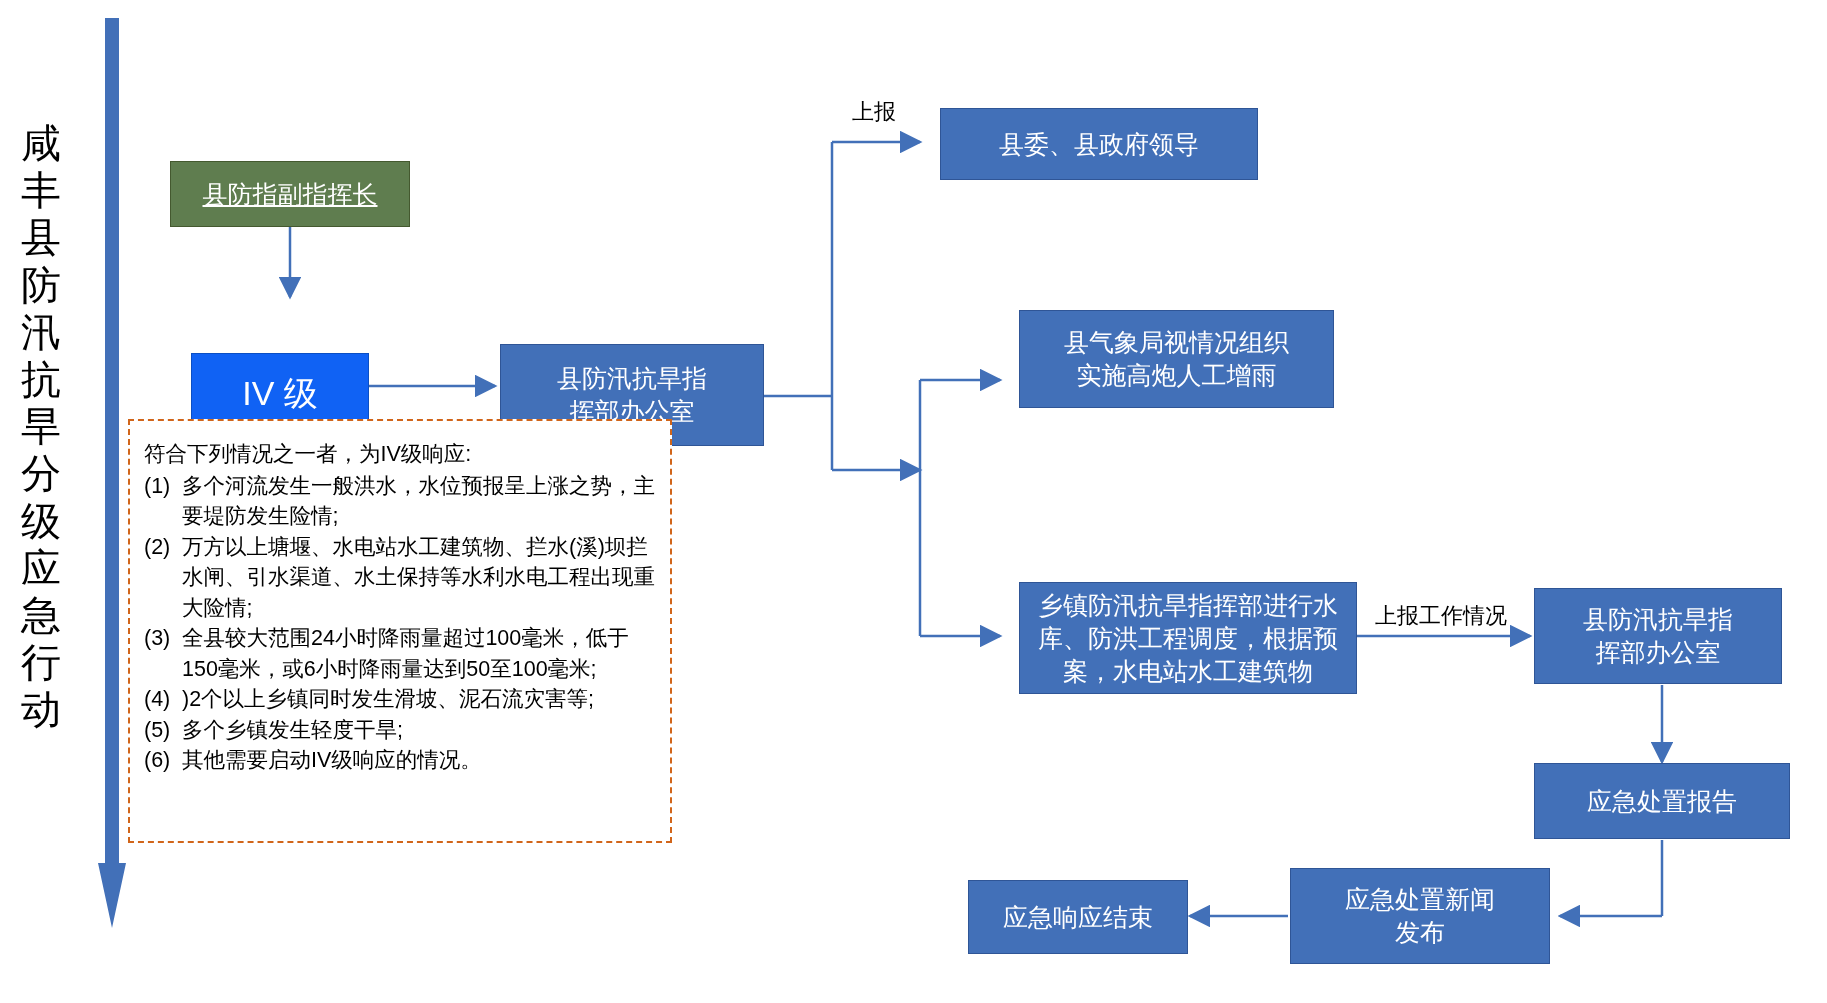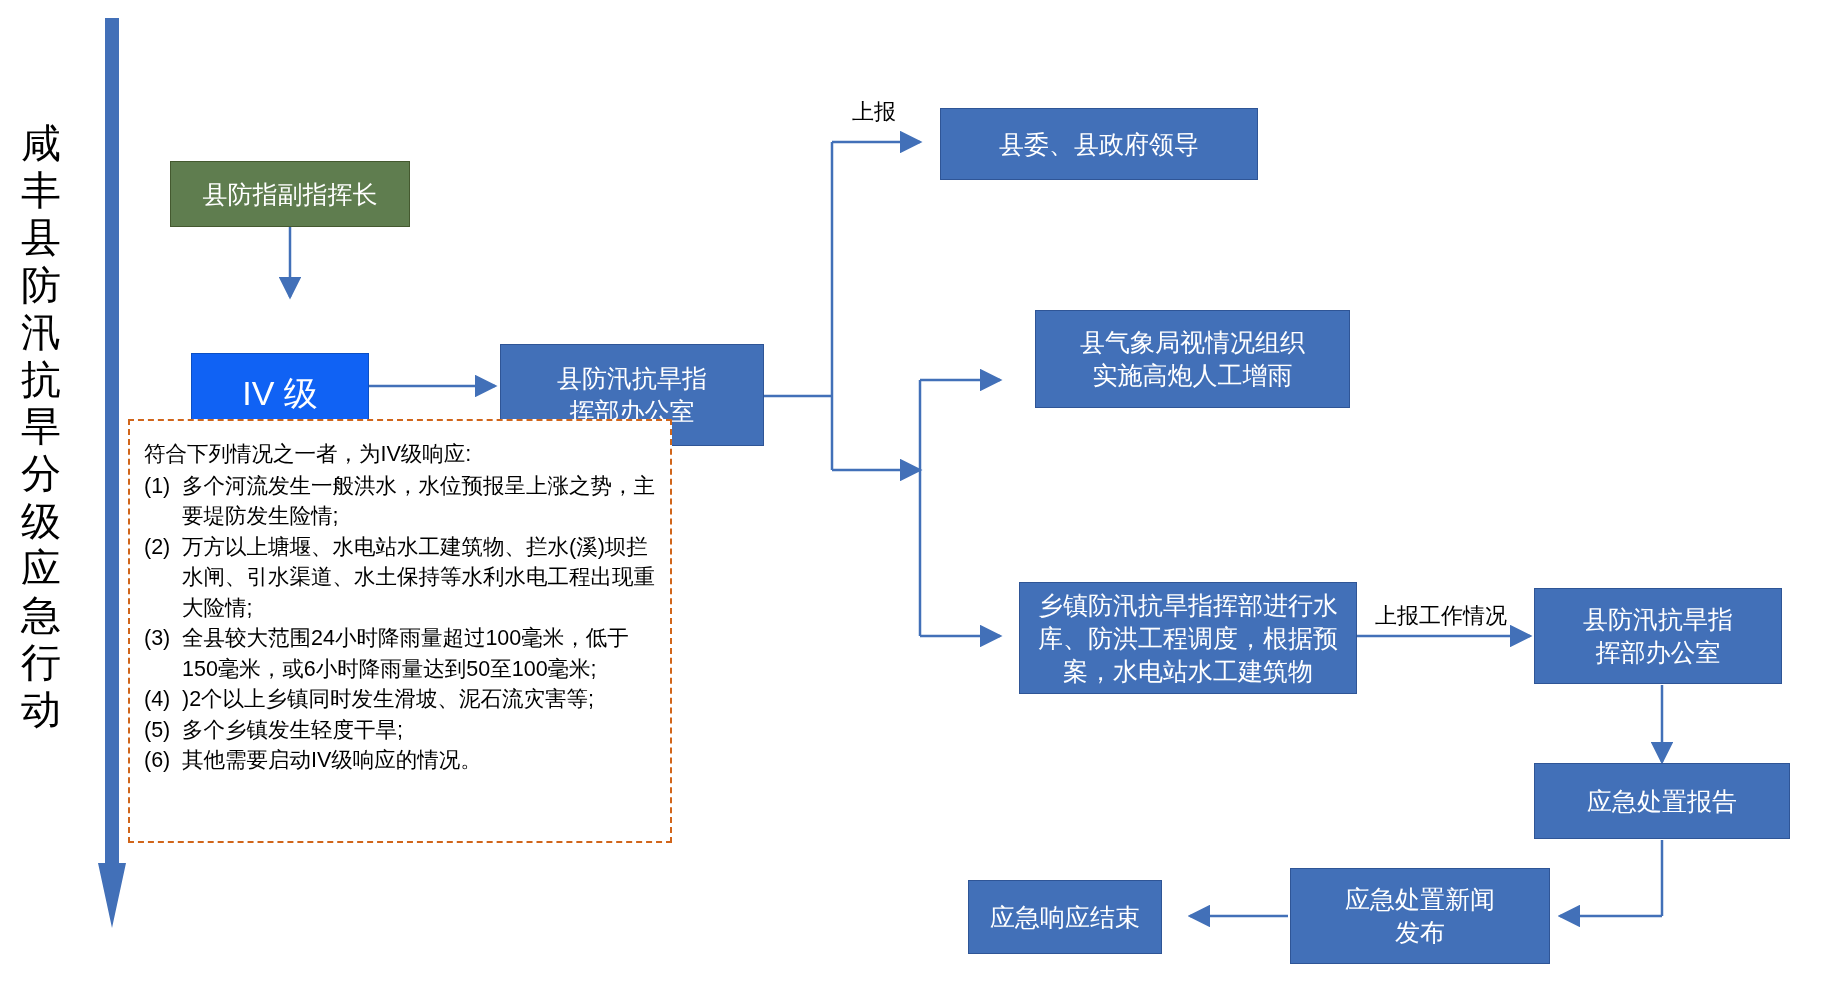--- a/index.html
+++ b/index.html
@@ -161,38 +161,38 @@
     <line x1="1355" y1="636" x2="1530" y2="636" stroke="#4270B8" stroke-width="2.5" marker-end="url(#ah)"></line>
 
     <line x1="1662" y1="685" x2="1662" y2="762" stroke="#4270B8" stroke-width="2.5" marker-end="url(#ah)"></line>
 
     <line x1="1662" y1="840" x2="1662" y2="916" stroke="#4270B8" stroke-width="2.5"></line>
     <line x1="1662" y1="916" x2="1560" y2="916" stroke="#4270B8" stroke-width="2.5" marker-end="url(#ah)"></line>
 
     <line x1="1288" y1="916" x2="1190" y2="916" stroke="#4270B8" stroke-width="2.5" marker-end="url(#ah)"></line>
   </svg>
 
-  <div class="node green" style="left:170px; top:161px; width:240px; height:66px;">
+  <div class="node green" style="left:170px; top:161px; width:240px; height:66px;text-decoration:underline;">
     <span>县防指副指挥长</span>
   </div>
 
   <div class="node bright" style="left:191px; top:353px; width:178px; height:80px;">
     <span>IV 级</span>
   </div>
 
   <div class="node blue" style="left:500px; top:344px; width:264px; height:102px; flex-direction:column;">
     <span>县防汛抗旱指</span>
     <span>挥部办公室</span>
   </div>
 
   <div class="node blue" style="left:940px; top:108px; width:318px; height:72px;">
     <span>县委、县政府领导</span>
   </div>
 
-  <div class="node blue" style="left:1019px; top:310px; width:315px; height:98px; flex-direction:column;margin-left:16px;">
+  <div class="node blue" style="left:1019px; top:310px; width:315px; height:98px; flex-direction:column;">
     <span>县气象局视情况组织</span>
     <span>实施高炮人工增雨</span>
   </div>
 
   <div class="node blue" style="left:1019px; top:582px; width:338px; height:112px; flex-direction:column;">
     <span>乡镇防汛抗旱指挥部进行水</span>
     <span>库、防洪工程调度，根据预</span>
     <span>案，水电站水工建筑物</span>
   </div>
 
@@ -203,21 +203,21 @@
 
   <div class="node blue" style="left:1534px; top:763px; width:256px; height:76px;">
     <span>应急处置报告</span>
   </div>
 
   <div class="node blue" style="left:1290px; top:868px; width:260px; height:96px; flex-direction:column;">
     <span>应急处置新闻</span>
     <span>发布</span>
   </div>
 
-  <div class="node blue" style="left:968px; top:880px; width:194px; height:74px;">
+  <div class="node blue" style="left:968px; top:880px; width:220px; height:74px;">
     <span>应急响应结束</span>
   </div>
 
   <div class="edgelabel" style="left:852px; top:97px;">上报</div>
   <div class="edgelabel" style="left:1375px; top:601px;">上报工作情况</div>
 
   <div class="criteria">
     <div class="criteria-inner">
       <p class="crit-head">符合下列情况之一者，为IV级响应:</p>
       <div class="crit-item">

